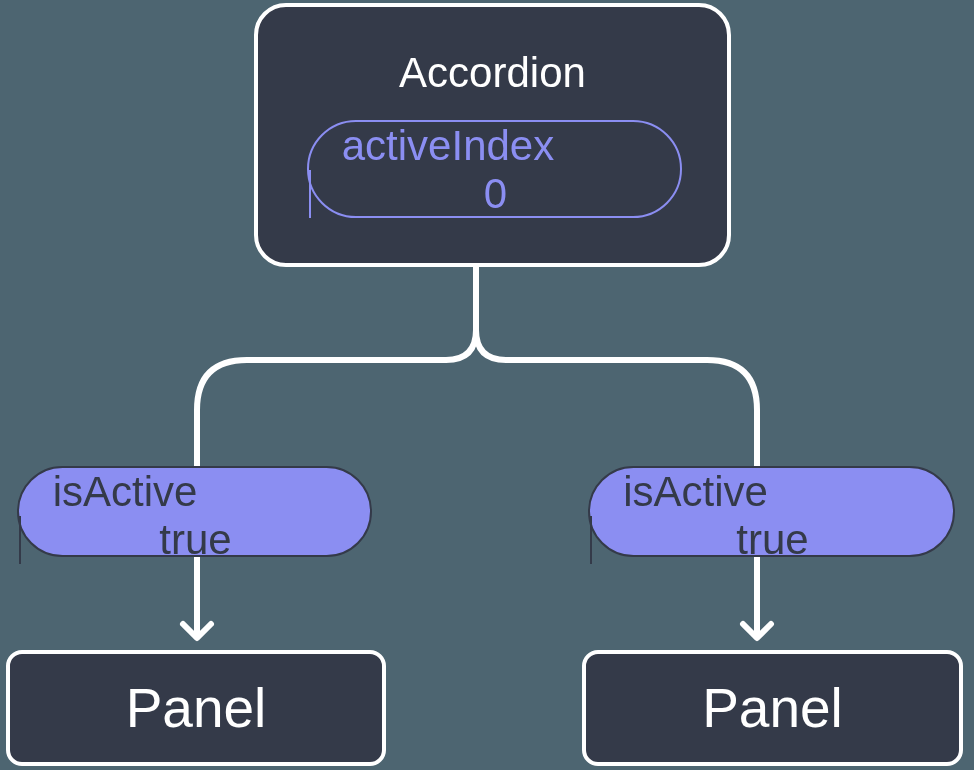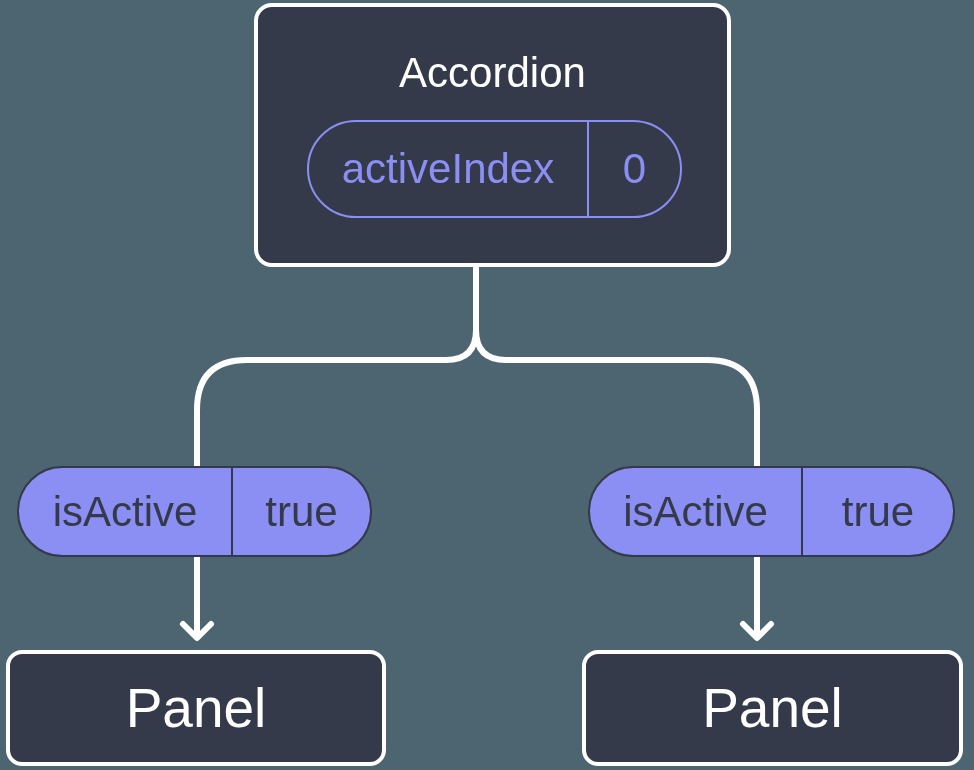--- a/index.html
+++ b/index.html
@@ -35,38 +35,39 @@
   }
   .node {
     position: absolute;
     background: var(--node-fill);
     border: 4px solid var(--node-border);
     color: #FFFFFF;
   }
   .node-root {
     left: 254px; top: 3px;
     width: 477px; height: 264px;
-    border-radius: 18px;
+    border-radius: 32px;
   }
   .node-title {
     position: absolute;
     left: 0; top: 42px;
     width: 100%;
     text-align: center;
     font-size: 42px;
     font-weight: 500;
     line-height: 48px;
     color: #FFFFFF;
   }
   .pill {
     position: absolute;
     display: flex;
     align-items: stretch;
     font-size: 42px;
     font-weight: 500;
+    flex-direction: column;
   }
   .pill .seg {
     display: flex;
     align-items: center;
     justify-content: center;
   }
   .pill .seg-value { flex: 1; }
   
   .state-pill {
     left: 49px; top: 113px;

